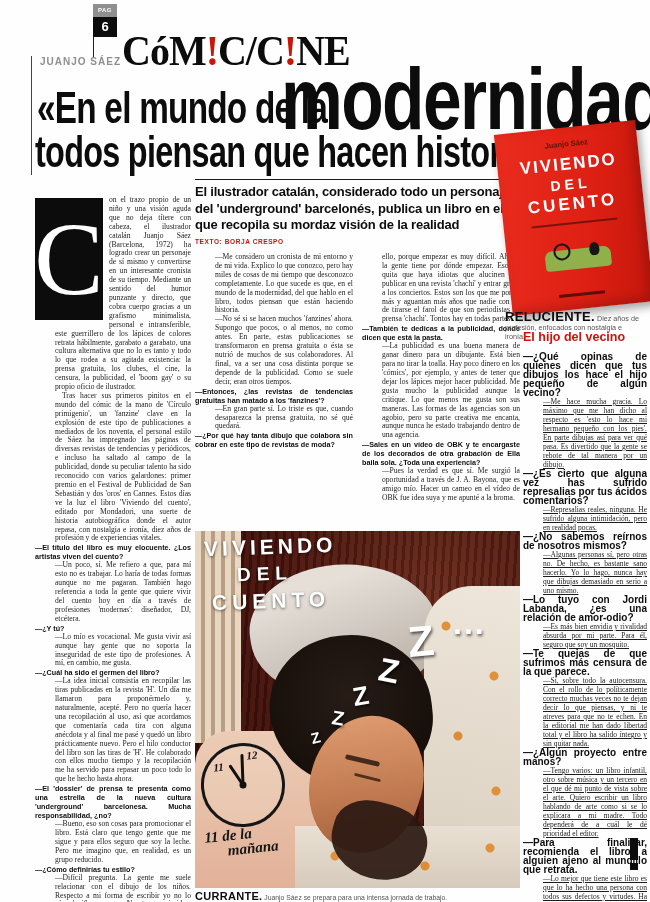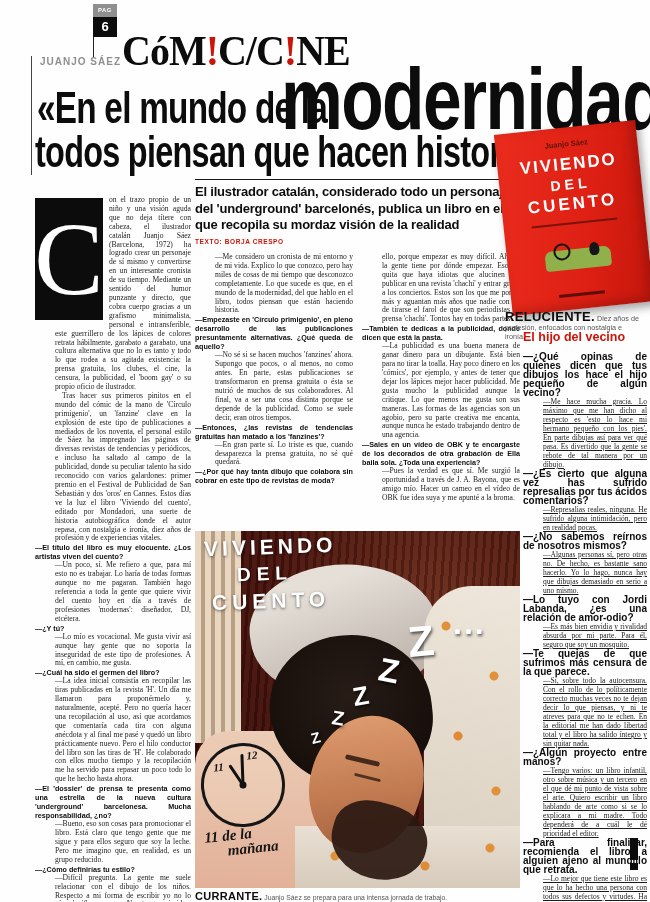--- a/index.html
+++ b/index.html
@@ -181,21 +181,20 @@
         <p class="blk k-q">—El 'dossier' de prensa te presenta como una estrella de la nueva cultura 'underground' barcelonesa. Mucha responsabilidad, ¿no?</p>
         <p class="blk k-a">—Bueno, eso son cosas para promocionar el libro. Está claro que tengo gente que me sigue y para ellos seguro que soy la leche. Pero me imagino que, en realidad, es un grupo reducido.</p>
         <p class="blk k-q">—¿Cómo definirías tu estilo?</p>
         <p class="blk k-a">—Difícil pregunta. La gente me suele relacionar con el dibujo de los niños. Respecto a mi forma de escribir yo no lo sé... 'naif' supongo. No tengo ni idea. Escribo lo que me sale de forma natural, como si hablase. Y lo de la mala leche, es mi sentido del humor.</p>
         <p class="blk k-q">—¿Te consideras un cronista de tu tiempo?</p>
       </div>
   </div>
   <div class="col col2">
     <div>
         <p class="blk k-a">—Me considero un cronista de mi entorno y de mi vida. Explico lo que conozco, pero hay miles de cosas de mi tiempo que desconozco completamente. Lo que sucede es que, en el mundo de la modernidad, del que hablo en el libro, todos piensan que están haciendo historia.</p>
-        <p class="blk k-q">—Empezaste en 'Círculo primigenio', en pleno desarrollo de las publicaciones presuntamente alternativas. ¿Qué queda de aquello?</p>
         <p class="blk k-a">—No sé si se hacen muchos 'fanzines' ahora. Supongo que pocos, o al menos, no como antes. En parte, estas publicaciones se transformaron en prensa gratuita o ésta se nutrió de muchos de sus colaboradores. Al final, va a ser una cosa distinta porque se depende de la publicidad. Como se suele decir, eran otros tiempos.</p>
         <p class="blk k-q">—Entonces, ¿las revistas de tendencias gratuitas han matado a los 'fanzines'?</p>
         <p class="blk k-a">—En gran parte sí. Lo triste es que, cuando desaparezca la prensa gratuita, no sé qué quedará.</p>
         <p class="blk k-q">—¿Por qué hay tanta dibujo que colabora sin cobrar en este tipo de revistas de moda?</p>
       </div>
   </div>
   <div class="col col3">
     <div>
         <p class="blk k-a">ello, porque empezar es muy difícil. Ahora, la gente tiene por dónde empezar. Eso no quita que haya idiotas que alucinen por publicar en una revista 'chachi' y entrar gratis a los conciertos. Estos son los que me ponen más y aguantan más años que nadie con tal de tirarse el farol de que son periodistas de prensa 'chachi'. Tontos hay en todas partes.</p>
         <p class="blk k-q">—También te dedicas a la publicidad, donde dicen que está la pasta.</p>

